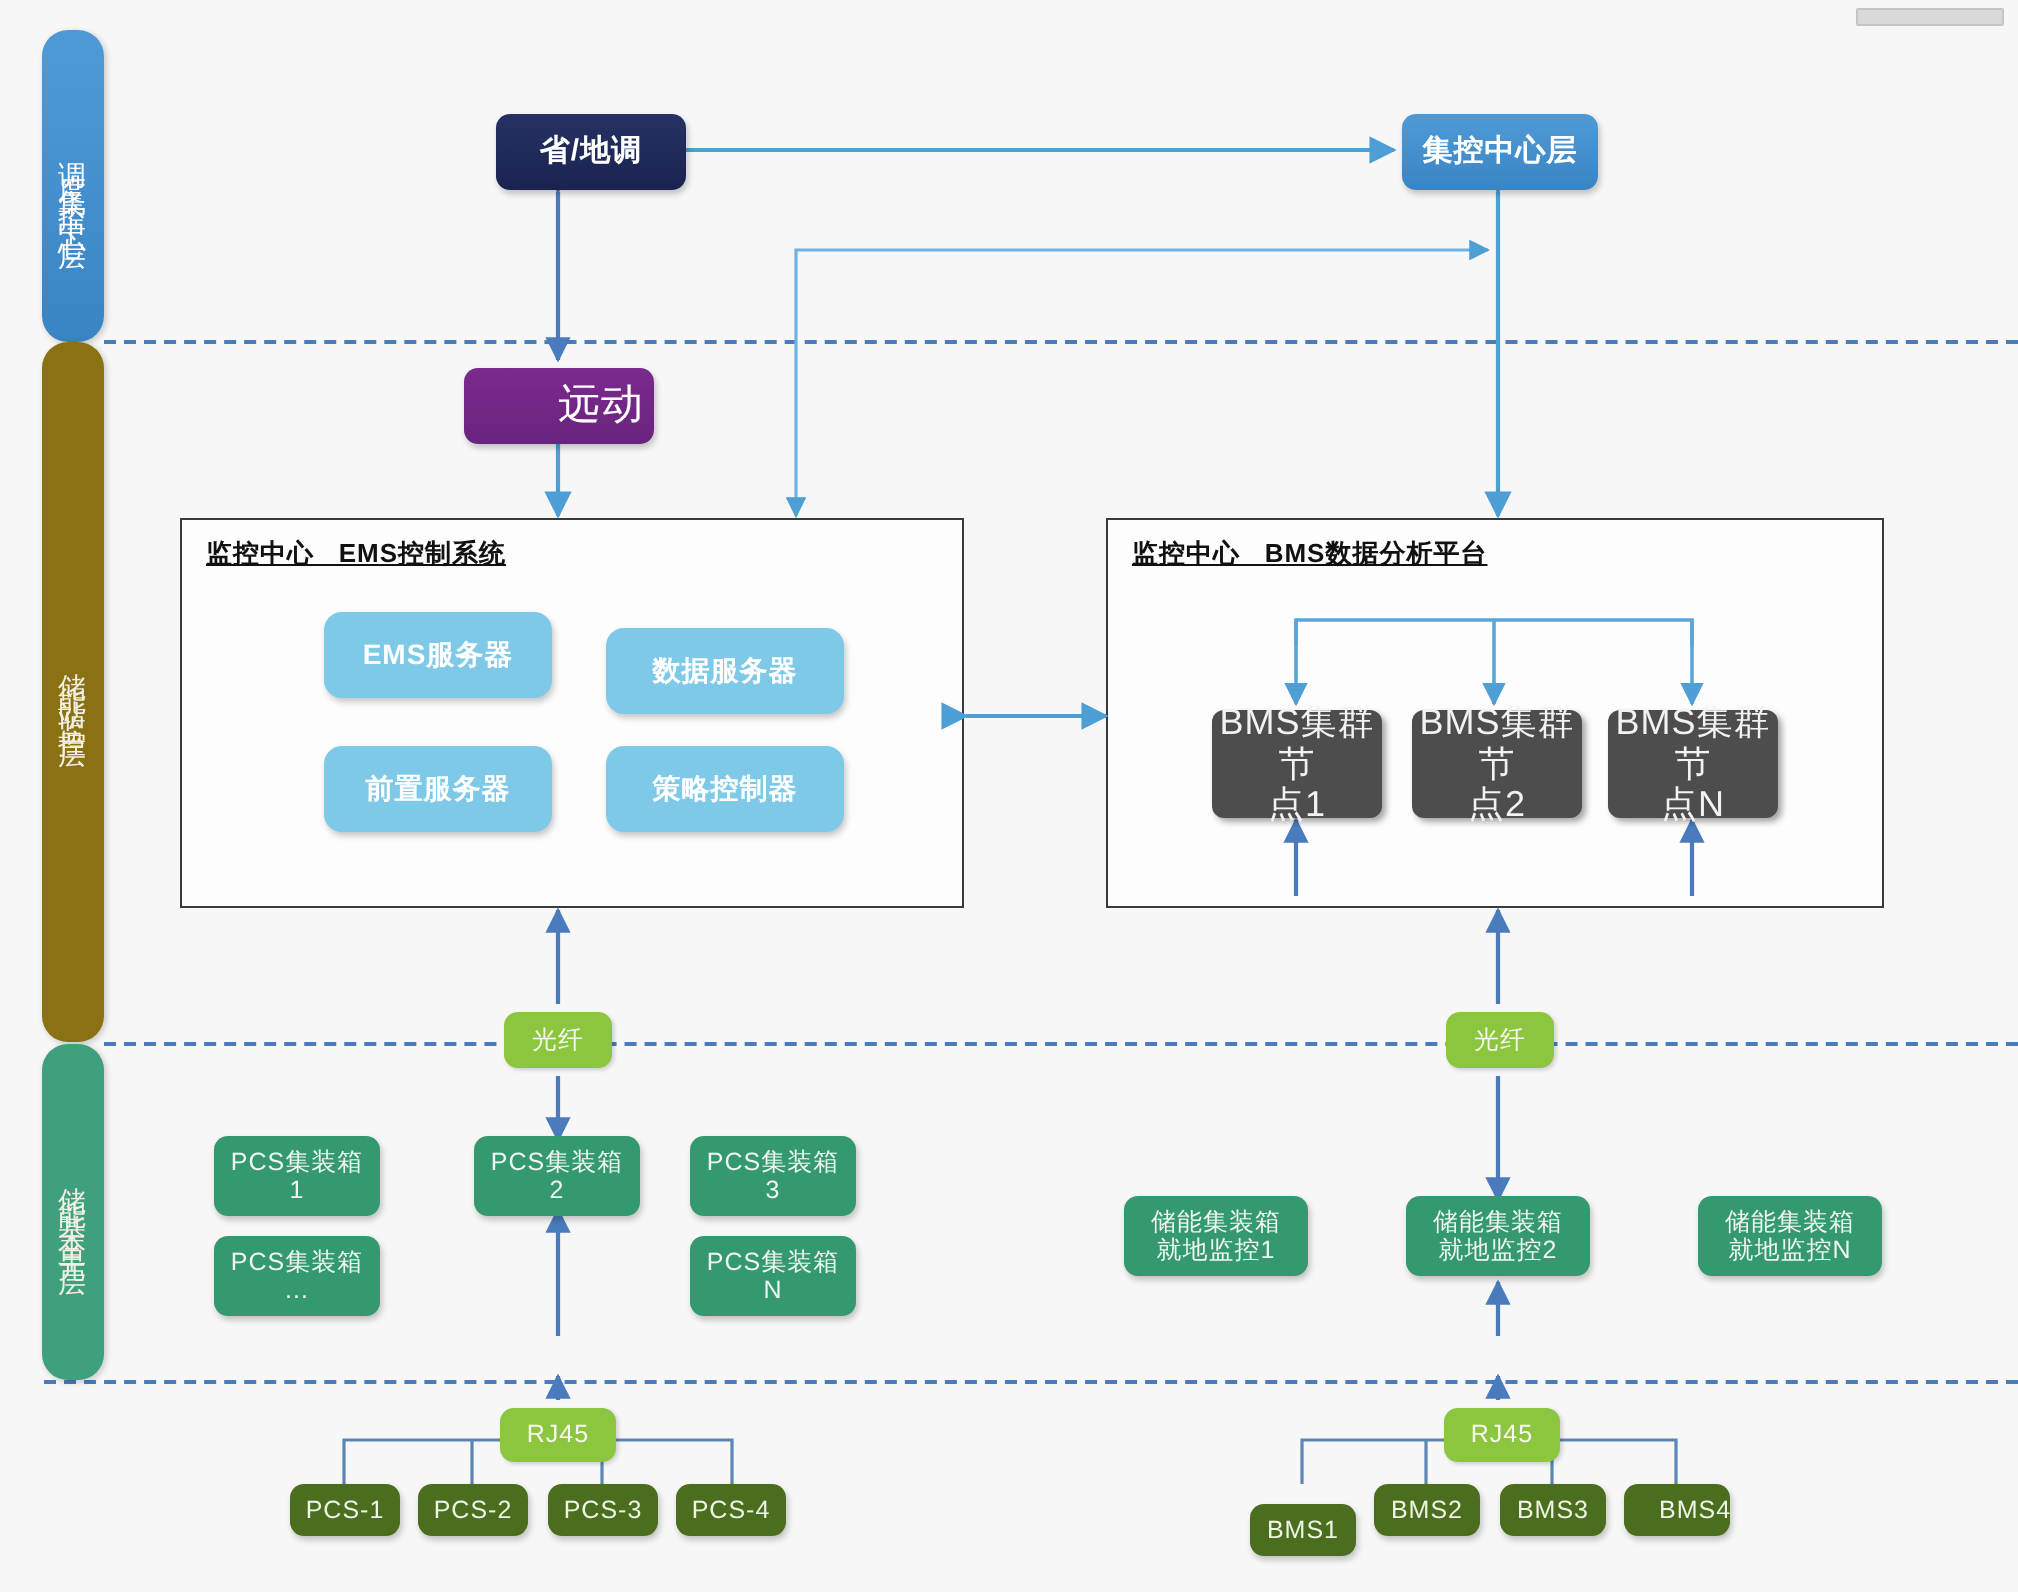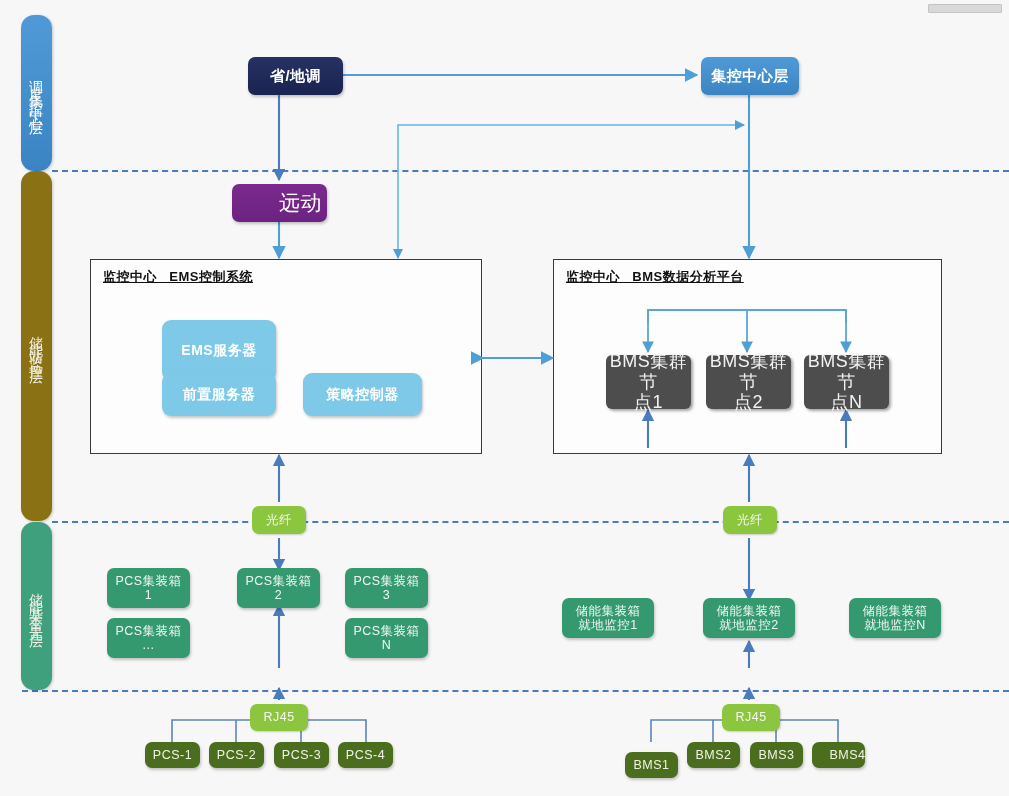--- a/index.html
+++ b/index.html
@@ -218,22 +218,25 @@
     <span>集控中心层</span>
   </div>
 
   <div class="node n-purple" style="left:232px; top:184px; width:95px; height:38px;">
     <span>远动</span>
   </div>
 
   <div class="panel" style="left:90px; top:259px; width:392px; height:195px;">
     <div class="panel-title">监控中心   EMS控制系统</div>
   </div>
-  <div class="node n-lblue" style="left:162px; top:320px; width:114px; height:61px;text-align:center;">
+  <div class="node n-lblue" style="left:162px; top:306px; width:114px; height:43px;text-align:center;">
     <span>EMS服务器</span>
+  </div>
+  <div class="node n-lblue" style="left:303px; top:314px; width:119px; height:43px;">
+    <span>数据服务器</span>
   </div>
   <div class="node n-lblue" style="left:162px; top:373px; width:114px; height:43px;">
     <span>前置服务器</span>
   </div>
   <div class="node n-lblue" style="left:303px; top:373px; width:119px; height:43px;">
     <span>策略控制器</span>
   </div>
 
   <div class="panel" style="left:553px; top:259px; width:389px; height:195px;">
     <div class="panel-title">监控中心   BMS数据分析平台</div>

